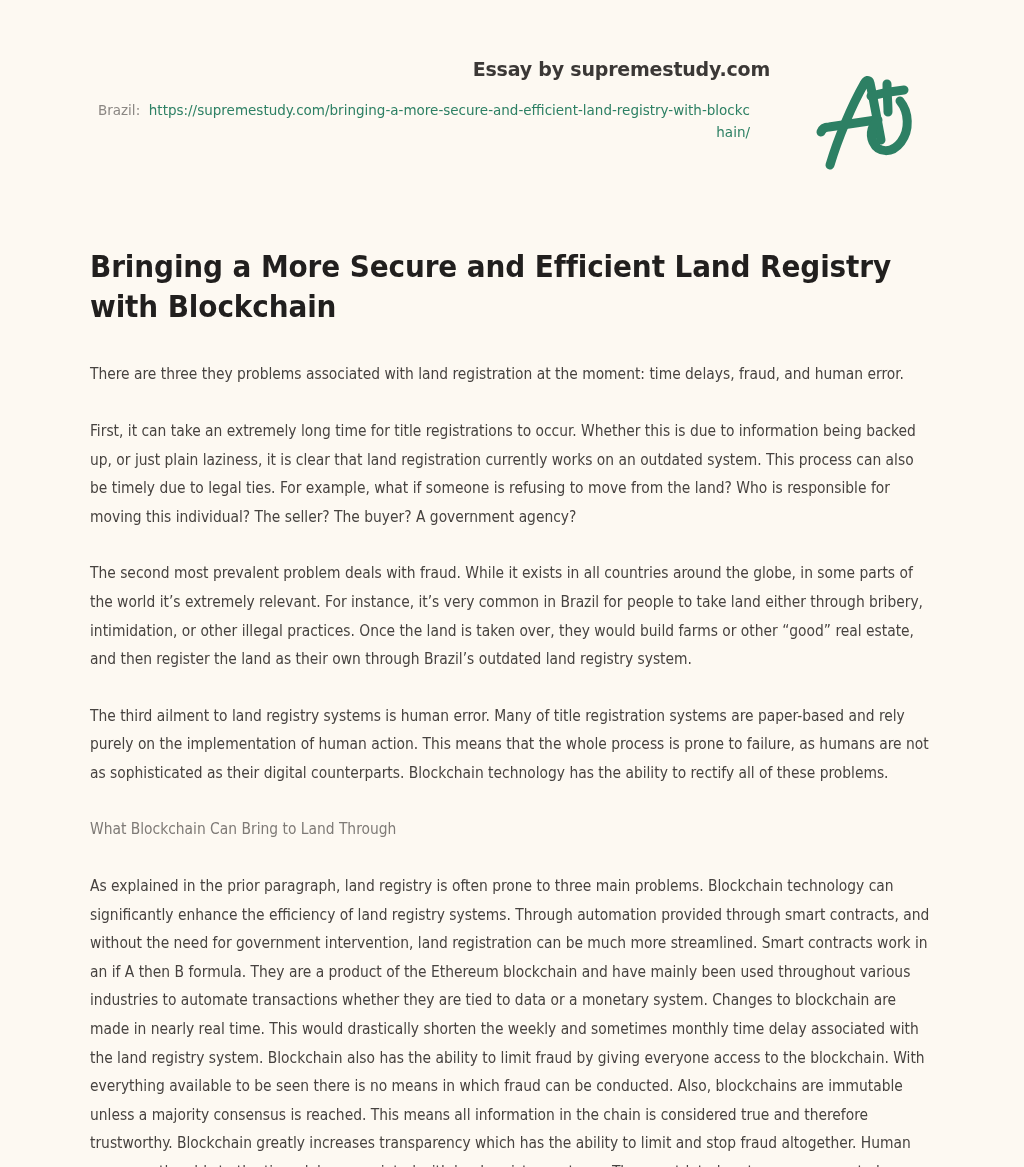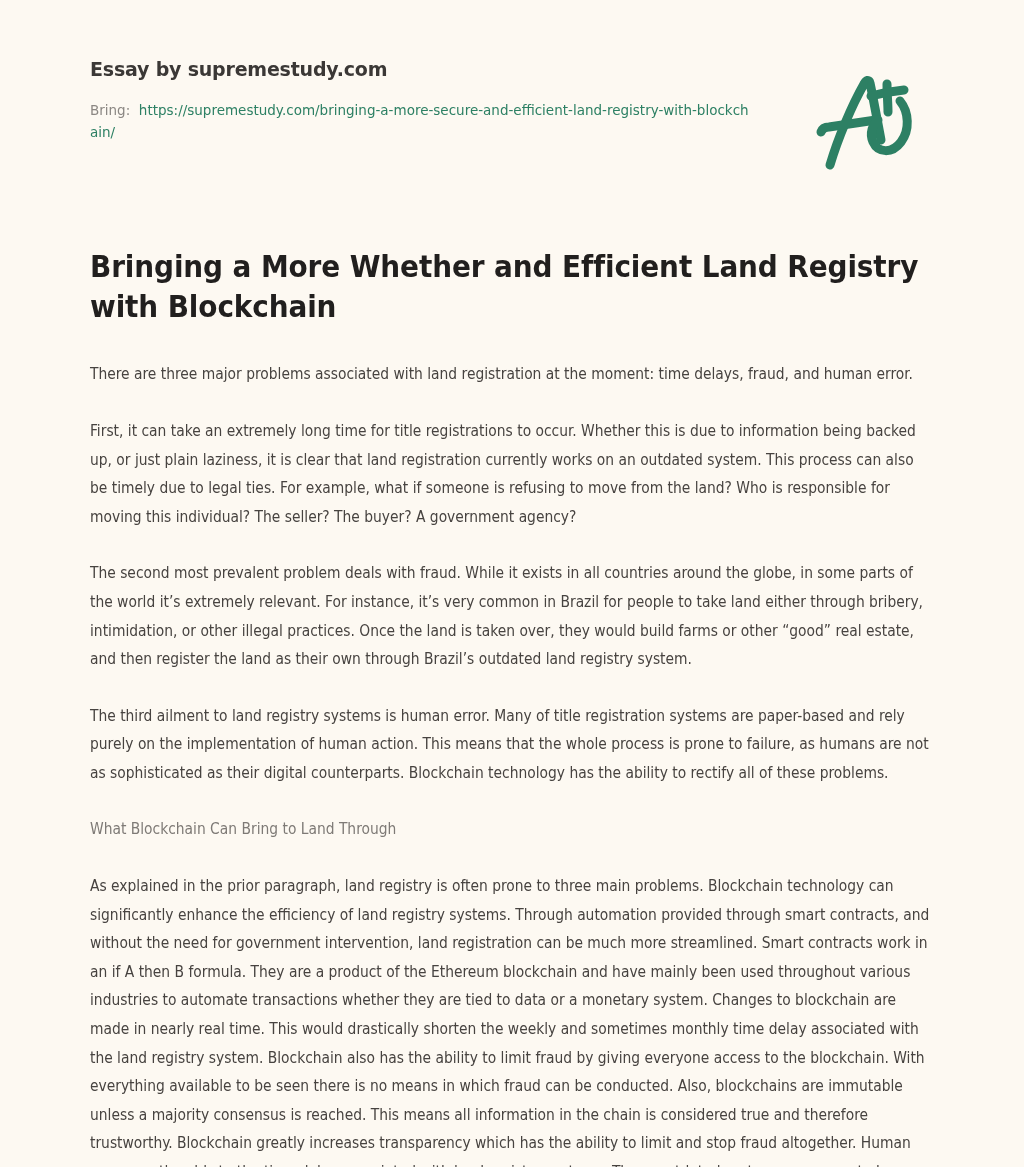--- a/index.html
+++ b/index.html
@@ -23,20 +23,21 @@
     background: #fdf9f2;
   }
 
   
   .header {
     position: absolute;
     left: 0;
     top: 0;
     width: 1024px;
     height: 200px;
+    text-align: right;
   }
 
   .brand-block {
     position: absolute;
     left: 90px;
     top: 58px;
     width: 680px;
   }
 
   .essay-by {
@@ -123,21 +124,21 @@
 <body>
 
 <div class="page">
 
   <div class="header">
 
     <div class="brand-block">
       <div class="essay-by">Essay by supremestudy.com</div>
 
       <div class="source-line">
-        <span class="source-label">Bring:</span>
+        <span class="source-label">Brazil:</span>
         <span>&nbsp;</span><a class="source-url" href="#">https://supremestudy.com/bringing-a-more-secure-and-efficient-land-registry-with-blockchain/</a>
       </div>
     </div>
 
     <div class="logo">
       <svg width="130" height="118" viewBox="0 0 130 118" aria-hidden="true">
         <g fill="none" stroke="#2d8064" stroke-linecap="round" stroke-linejoin="round">
 
           <path d="M22 103 C30 76 44 43 56 22 C58 18 61 17 62 21 C66 40 70 62 73 78" stroke-width="9"></path>
 
@@ -148,24 +149,24 @@
           <path d="M63 34 C74 31 86 29 96 28" stroke-width="9"></path>
 
           <path d="M92 39 C101 50 102 68 93 80 C84 92 70 91 65 80 C61 71 65 62 70 58" stroke-width="9"></path>
         </g>
       </svg>
     </div>
 
   </div>
 
   <div class="article">
-    <h1 class="article-title">Bringing a More Whether and Efficient Land Registry with Blockchain</h1>
+    <h1 class="article-title">Bringing a More Secure and Efficient Land Registry with Blockchain</h1>
 
     <div class="body-text">
-        <p class="">There are three major problems associated with land registration at the moment: time delays, fraud, and human error.</p>
+        <p class="">There are three they problems associated with land registration at the moment: time delays, fraud, and human error.</p>
         <p class="">First, it can take an extremely long time for title registrations to occur. Whether this is due to information being backed up, or just plain laziness, it is clear that land registration currently works on an outdated system. This process can also be timely due to legal ties. For example, what if someone is refusing to move from the land? Who is responsible for moving this individual? The seller? The buyer? A government agency?</p>
         <p class="">The second most prevalent problem deals with fraud. While it exists in all countries around the globe, in some parts of the world it’s extremely relevant. For instance, it’s very common in Brazil for people to take land either through bribery, intimidation, or other illegal practices. Once the land is taken over, they would build farms or other “good” real estate, and then register the land as their own through Brazil’s outdated land registry system.</p>
         <p class="">The third ailment to land registry systems is human error. Many of title registration systems are paper-based and rely purely on the implementation of human action. This means that the whole process is prone to failure, as humans are not as sophisticated as their digital counterparts. Blockchain technology has the ability to rectify all of these problems.</p>
         <p class="subhead">What Blockchain Can Bring to Land Through</p>
         <p class="">As explained in the prior paragraph, land registry is often prone to three main problems. Blockchain technology can significantly enhance the efficiency of land registry systems. Through automation provided through smart contracts, and without the need for government intervention, land registration can be much more streamlined. Smart contracts work in an if A then B formula. They are a product of the Ethereum blockchain and have mainly been used throughout various industries to automate transactions whether they are tied to data or a monetary system. Changes to blockchain are made in nearly real time. This would drastically shorten the weekly and sometimes monthly time delay associated with the land registry system. Blockchain also has the ability to limit fraud by giving everyone access to the blockchain. With everything available to be seen there is no means in which fraud can be conducted. Also, blockchains are immutable unless a majority consensus is reached. This means all information in the chain is considered true and therefore trustworthy. Blockchain greatly increases transparency which has the ability to limit and stop fraud altogether. Human error greatly adds to the time delay associated with land registry systems. These outdated systems are prone to human error because they are mainly paper-based. A blockchain-based system would be streamlined through automation of contracts, and error would be reduced as the system itself would not function purely off of human interaction. Blockchain also has the ability</p>
       </div>
   </div>
 
 </div>
 

